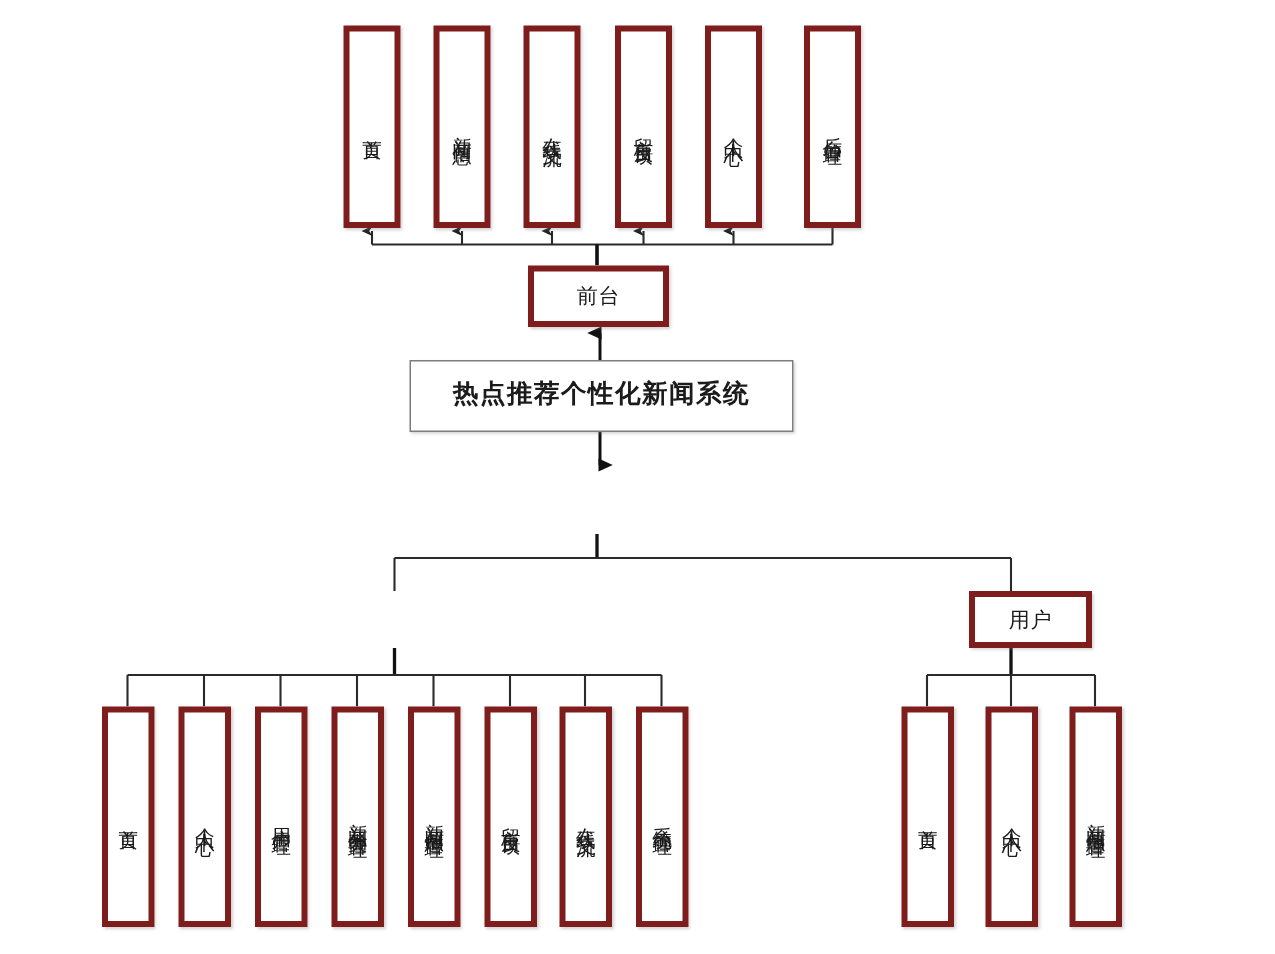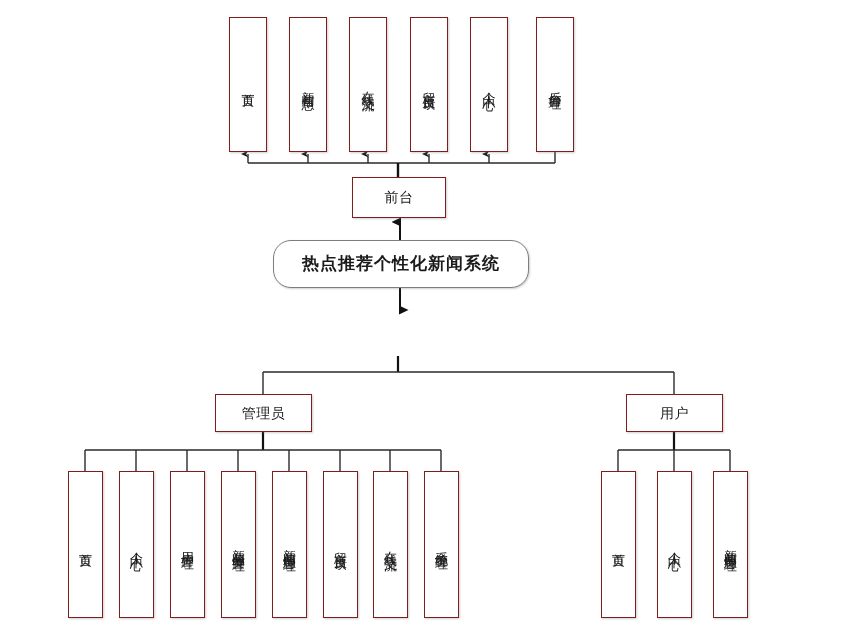--- a/index.html
+++ b/index.html
@@ -21,21 +21,21 @@
     position: absolute;
     left: 0;
     top: 0;
     width: 850px;
     height: 636px;
     pointer-events: none;
   }
   .node {
     position: absolute;
     box-sizing: border-box;
-    border: 1px solid #7f1d1d;
+    border: 4px solid #7f1d1d;
     background: #ffffff;
     box-shadow: 1px 1px 2px rgba(120,120,130,0.35);
     display: flex;
     align-items: center;
     justify-content: center;
     color: #1b1b1b;
     z-index: 2;
   }
   .node .lbl {
     display: block;
@@ -138,29 +138,26 @@
     <span class="lbl">个人中心</span>
   </div>
   <div class="node vnode" style="left:536px; top:17px; width:38px; height:135px;">
     <span class="lbl">后台管理</span>
   </div>
 
   <div class="node hnode" style="left:352px; top:177px; width:94px; height:41px;">
     <span class="lbl">前台</span>
   </div>
 
-  <div class="node root" style="left:273px; top:240px; width:256px; height:48px;border-radius:18px;">
+  <div class="node root" style="left:273px; top:240px; width:256px; height:48px;">
     <span class="lbl">热点推荐个性化新闻系统</span>
   </div>
 
 
-  <div class="node hnode" style="left:215px; top:394px; width:97px; height:38px;">
-    <span class="lbl">管理员</span>
-  </div>
-  <div class="node hnode" style="left:626px; top:394px; width:97px; height:38px;">
+  <div class="node hnode" style="left:646px; top:394px; width:82px; height:38px;">
     <span class="lbl">用户</span>
   </div>
 
   <div class="node vnode" style="left:68px; top:471px; width:35px; height:147px;">
     <span class="lbl">首页</span>
   </div>
   <div class="node vnode" style="left:119px; top:471px; width:35px; height:147px;">
     <span class="lbl">个人中心</span>
   </div>
   <div class="node vnode" style="left:170px; top:471px; width:35px; height:147px;">

